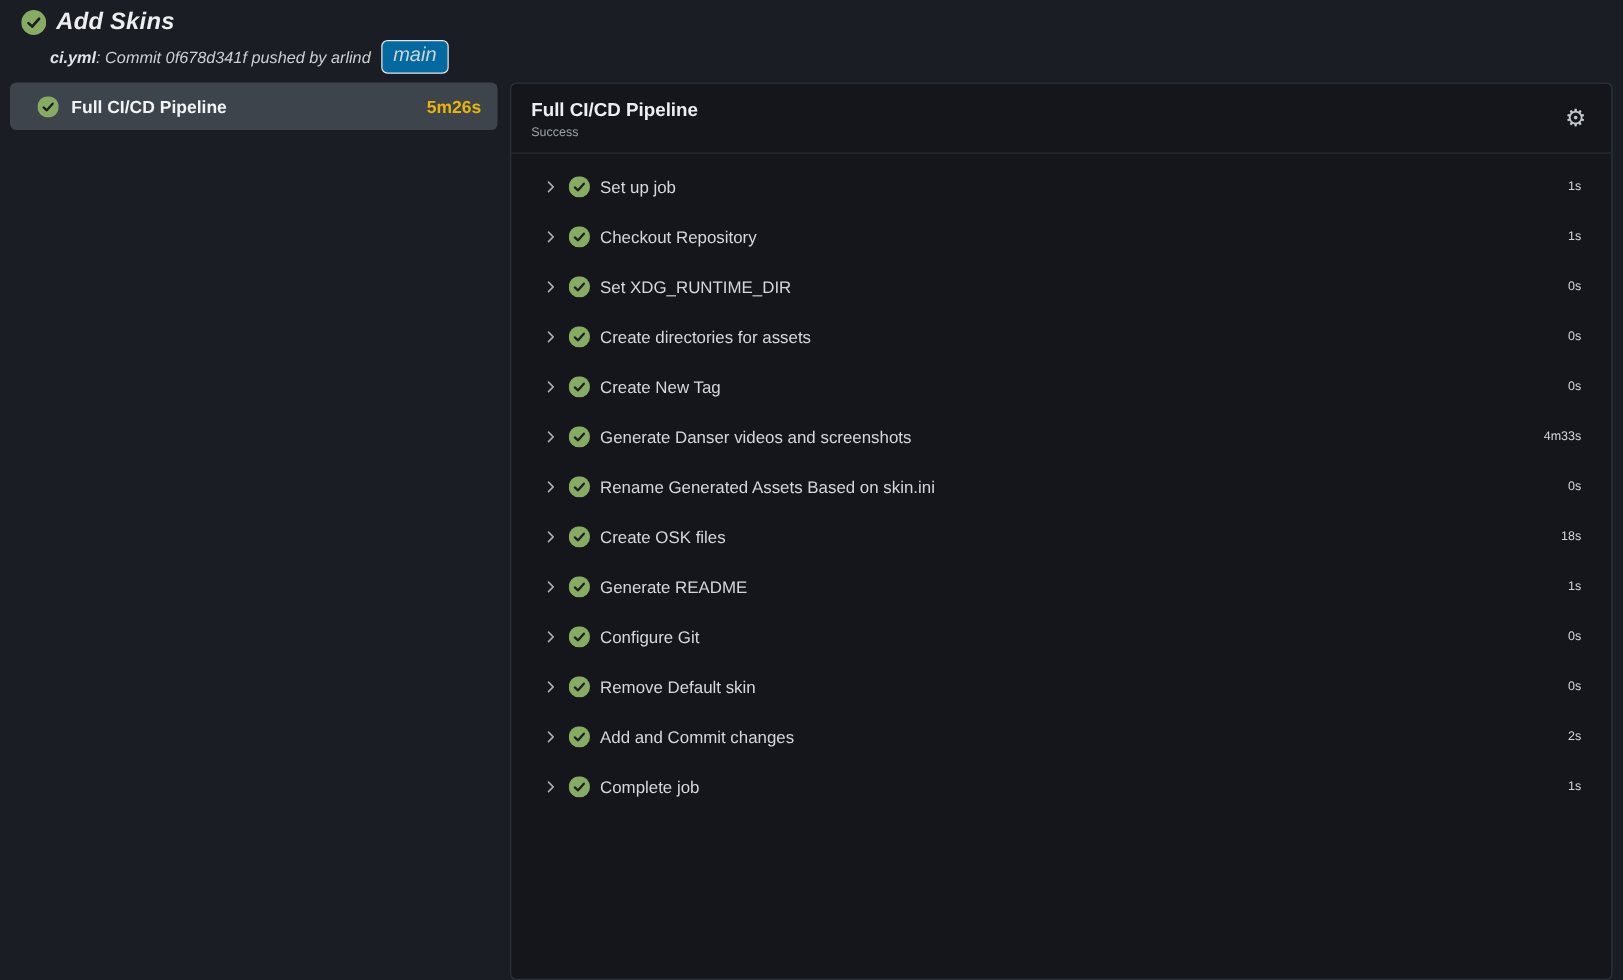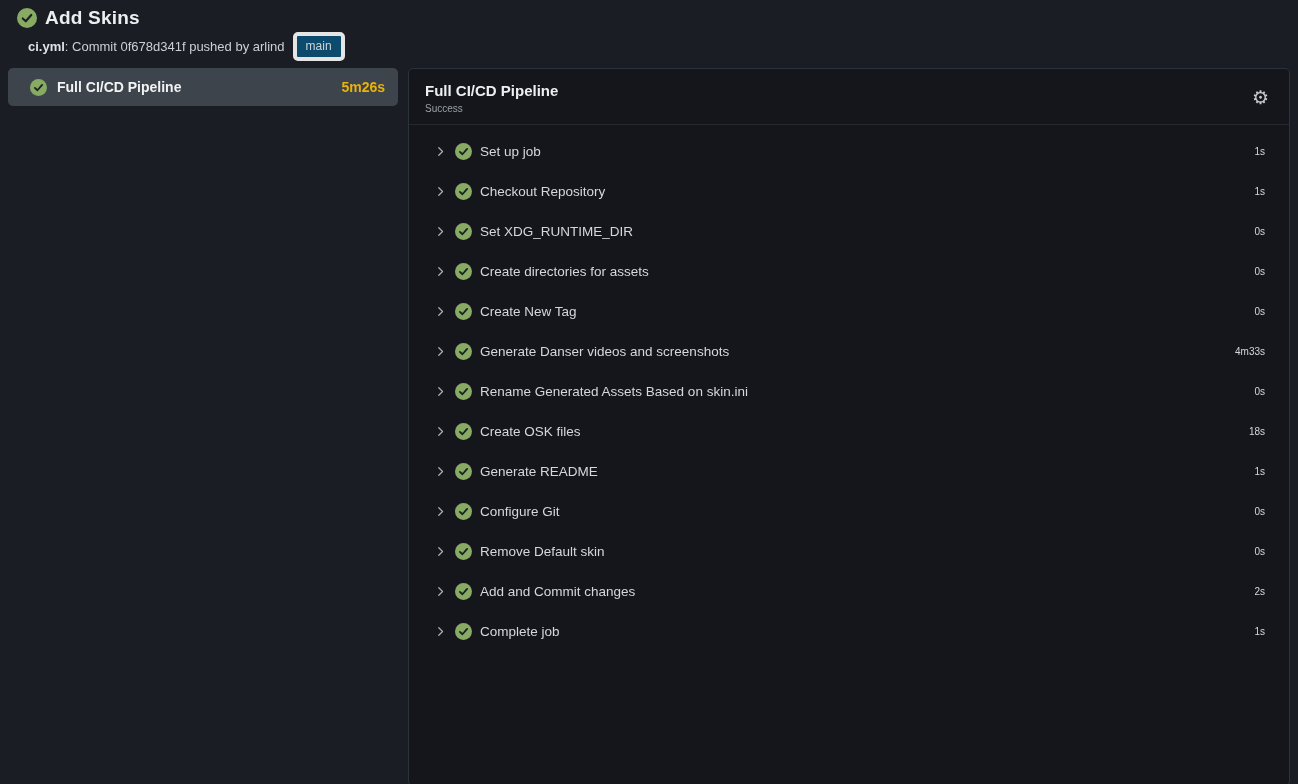--- a/index.html
+++ b/index.html
@@ -4,35 +4,35 @@
 <style>
   * { box-sizing: border-box; margin: 0; padding: 0; }
   html, body {
     width: 1298px; height: 784px;
     background: #1a1d23;
     font-family: "Liberation Sans", sans-serif;
     overflow: hidden;
     color: #e9eaec;
   }
   
-  .run-header { padding: 7px 8px 0 8px; }
+  .run-header { padding: 7px 8px 0 8px; font-style: italic; }
   .run-title-line { display: flex; align-items: center; gap: 8px; }
   .run-title { font-size: 19px; font-weight: 600; color: #eceef0; letter-spacing: .2px; }
   .run-sub-line {
-    margin-left: 20px; margin-top: 3px;
+    margin-left: 32px; margin-top: 3px;
     display: flex; align-items: center; gap: 8px;
     font-size: 13px; color: #ccd0d5;
   }
   .run-sub-line b { color: #dfe2e6; font-weight: 700; }
   .branch-badge {
     display: inline-block;
-    background: #0c4a6e;
-    border: 4px solid #e5e5e5;
+    background: #0369a1;
+    border: 1px solid #e5e5e5;
     color: #ced3d8;
-    font-size: 12px;
+    font-size: 16px;
     line-height: 1;
     padding: 4px 9px 5px 9px;
     border-radius: 5px;
     cursor: pointer;
   }
   
   .main { display: flex; align-items: flex-start; gap: 10px; padding: 7px 8px 6px 8px; }
   .jobs-sidebar { width: 390px; flex: none; }
   .job-card {
     display: flex; align-items: center; gap: 10px;

